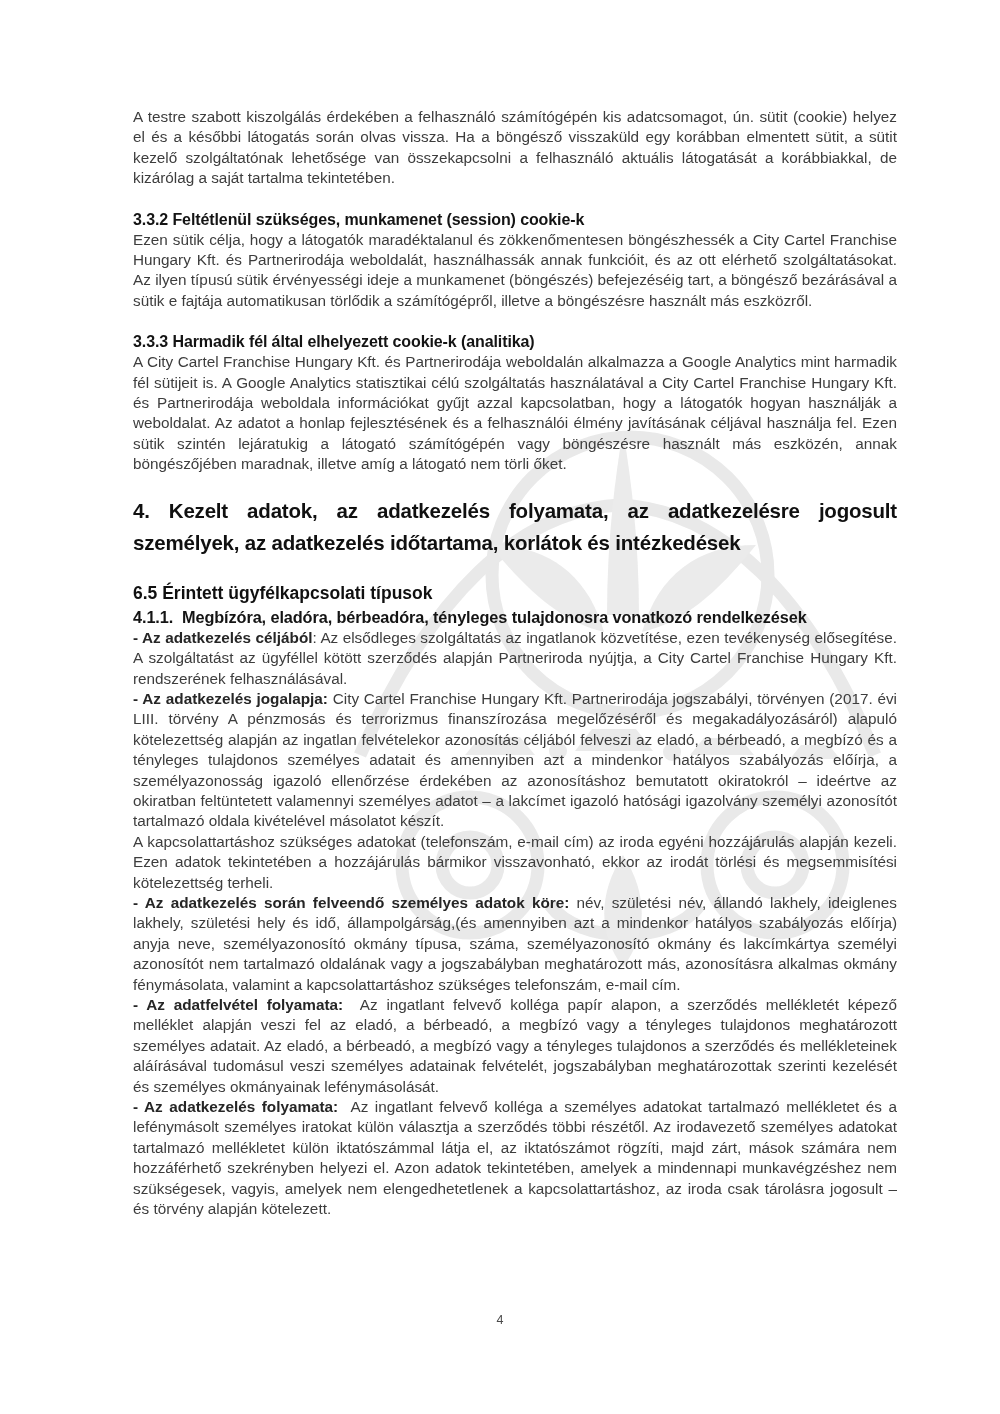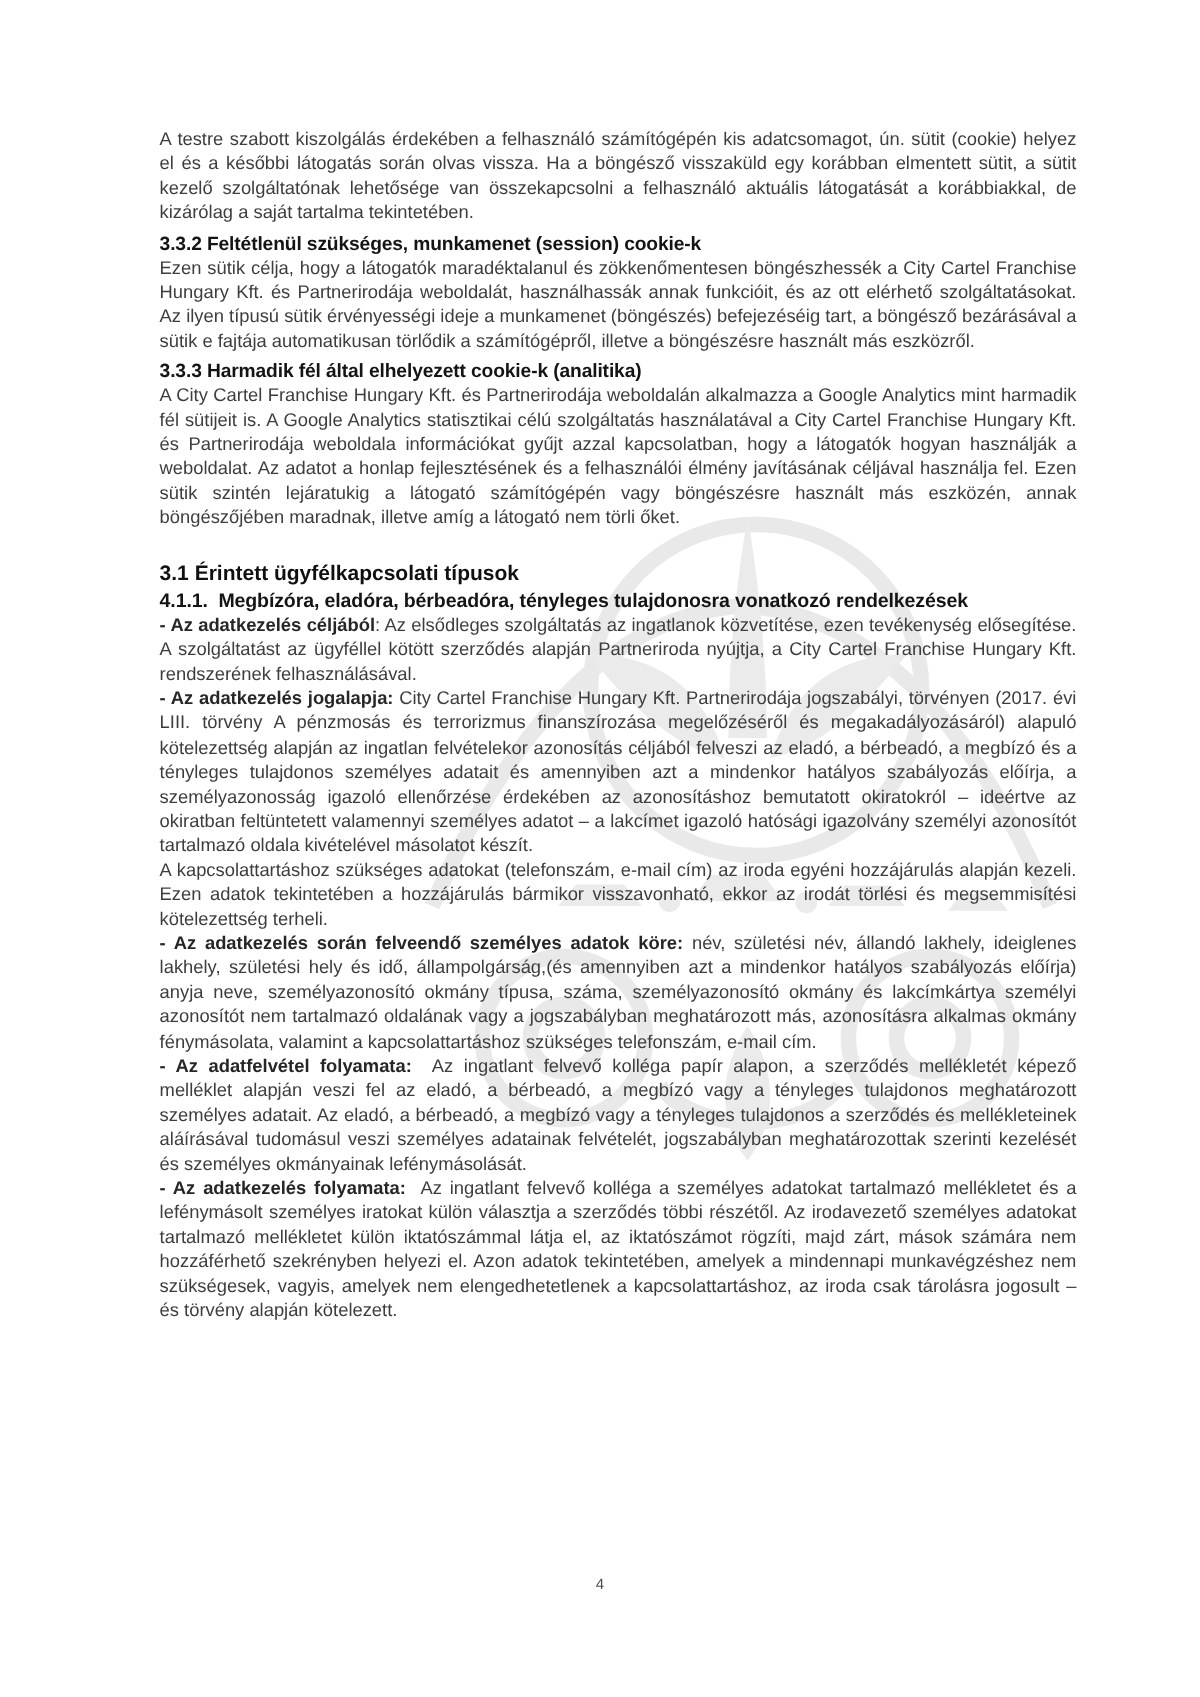--- a/index.html
+++ b/index.html
@@ -29,21 +29,21 @@
     line-height: 20.4px;
     text-align: justify;
   }
   p.body { margin: 0; }
   strong.lead { font-weight: 700; color: #262626; }
 
   .h3 {
     font-size: 16px; line-height: 21px;
     font-weight: 800; color: #141414;
     letter-spacing: -0.1px;
-    margin: 4px 0 0 0;
+    margin: 20px 0 0 0;
     text-align: left;
   }
   .h1 {
     font-size: 20.5px; line-height: 32px;
     font-weight: 800; color: #101010;
     letter-spacing: -0.2px;
     margin: 20px 0 0 0;
     text-align: justify;
   }
   .h2 {
@@ -95,22 +95,23 @@
   <div class="content">
 
     <p class="body">A testre szabott kiszolgálás érdekében a felhasználó számítógépén kis adatcsomagot, ún. sütit (cookie) helyez el és a későbbi látogatás során olvas vissza. Ha a böngésző visszaküld egy korábban elmentett sütit, a sütit kezelő szolgáltatónak lehetősége van összekapcsolni a felhasználó aktuális látogatását a korábbiakkal, de kizárólag a saját tartalma tekintetében.</p>
 
     <h3 class="h3">3.3.2 Feltétlenül szükséges, munkamenet (session) cookie-k</h3>
     <p class="body">Ezen sütik célja, hogy a látogatók maradéktalanul és zökkenőmentesen böngészhessék a City Cartel Franchise Hungary Kft. és Partnerirodája weboldalát, használhassák annak funkcióit, és az ott elérhető szolgáltatásokat. Az ilyen típusú sütik érvényességi ideje a munkamenet (böngészés) befejezéséig tart, a böngésző bezárásával a sütik e fajtája automatikusan törlődik a számítógépről, illetve a böngészésre használt más eszközről.</p>
 
     <h3 class="h3">3.3.3 Harmadik fél által elhelyezett cookie-k (analitika)</h3>
     <p class="body">A City Cartel Franchise Hungary Kft. és Partnerirodája weboldalán alkalmazza a Google Analytics mint harmadik fél sütijeit is. A Google Analytics statisztikai célú szolgáltatás használatával a City Cartel Franchise Hungary Kft. és Partnerirodája weboldala információkat gyűjt azzal kapcsolatban, hogy a látogatók hogyan használják a weboldalat. Az adatot a honlap fejlesztésének és a felhasználói élmény javításának céljával használja fel. Ezen sütik szintén lejáratukig a látogató számítógépén vagy böngészésre használt más eszközén, annak böngészőjében maradnak, illetve amíg a látogató nem törli őket.</p>
 
+    <h1 class="h1">4. Kezelt adatok, az adatkezelés folyamata, az adatkezelésre jogosult személyek, az adatkezelés időtartama, korlátok és intézkedések</h1>
 
-    <h2 class="h2">3.1 Érintett ügyfélkapcsolati típusok</h2>
+    <h2 class="h2">6.5 Érintett ügyfélkapcsolati típusok</h2>
 
     <h3 class="h3 h3-tight">4.1.1.&nbsp; Megbízóra, eladóra, bérbeadóra, tényleges tulajdonosra vonatkozó rendelkezések</h3>
 
     <p class="body">
       <strong class="lead">- Az adatkezelés céljából</strong><span>: Az elsődleges szolgáltatás az ingatlanok közvetítése, ezen tevékenység elősegítése. A szolgáltatást az ügyféllel kötött szerződés alapján Partneriroda nyújtja, a City Cartel Franchise Hungary Kft. rendszerének felhasználásával.</span>
     </p>
 
     <p class="body">
       <strong class="lead">- Az adatkezelés jogalapja:</strong><span> City Cartel Franchise Hungary Kft. Partnerirodája jogszabályi, törvényen (2017. évi LIII. törvény A pénzmosás és terrorizmus finanszírozása megelőzéséről és megakadályozásáról) alapuló kötelezettség alapján az ingatlan felvételekor azonosítás céljából felveszi az eladó, a bérbeadó, a megbízó és a tényleges tulajdonos személyes adatait és amennyiben azt a mindenkor hatályos szabályozás előírja, a személyazonosság igazoló ellenőrzése érdekében az azonosításhoz bemutatott okiratokról – ideértve az okiratban feltüntetett valamennyi személyes adatot – a lakcímet igazoló hatósági igazolvány személyi azonosítót tartalmazó oldala kivételével másolatot készít.</span>
     </p>

